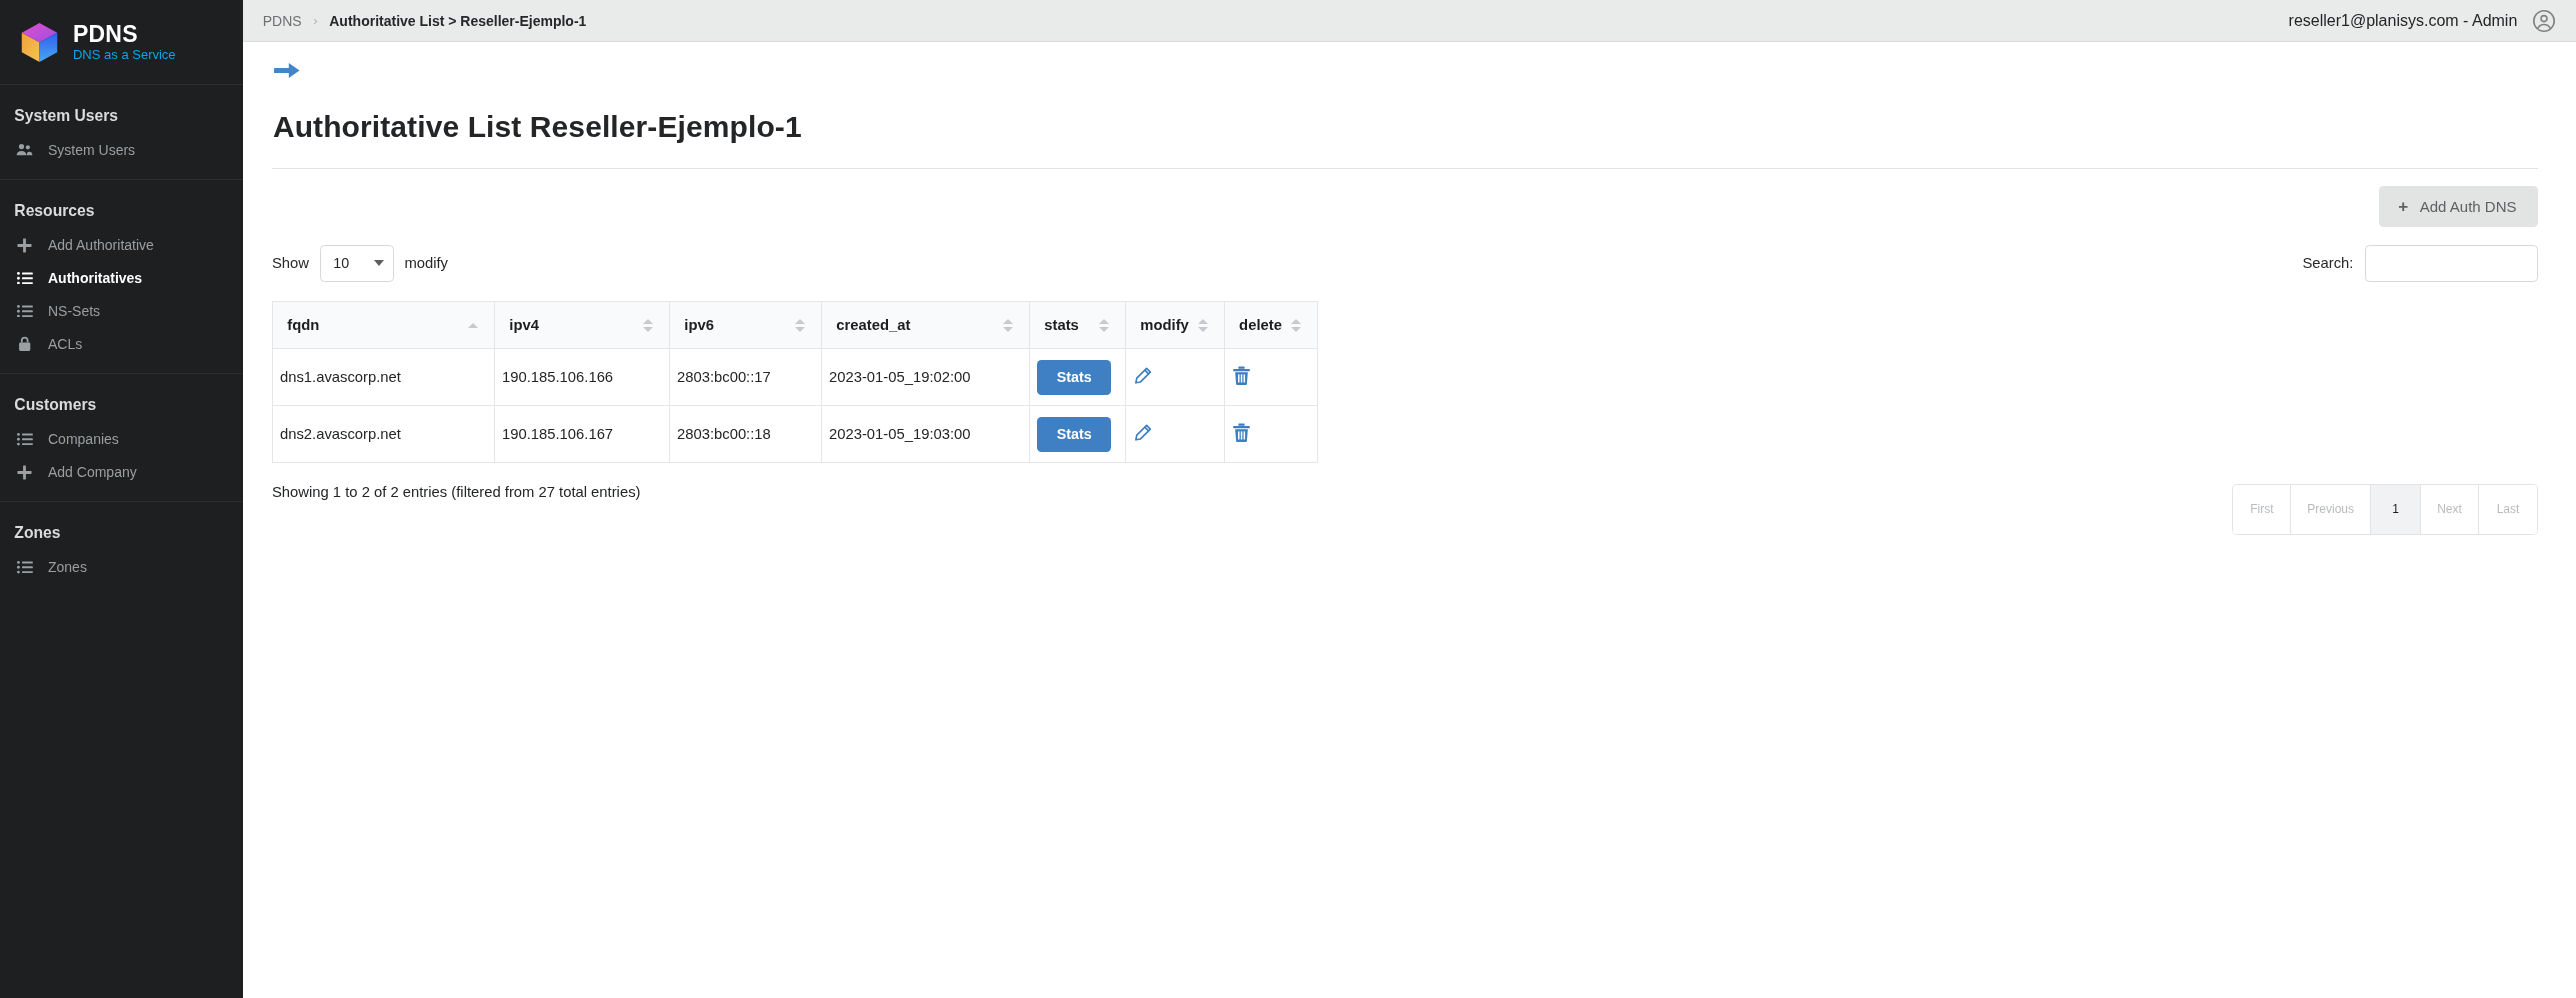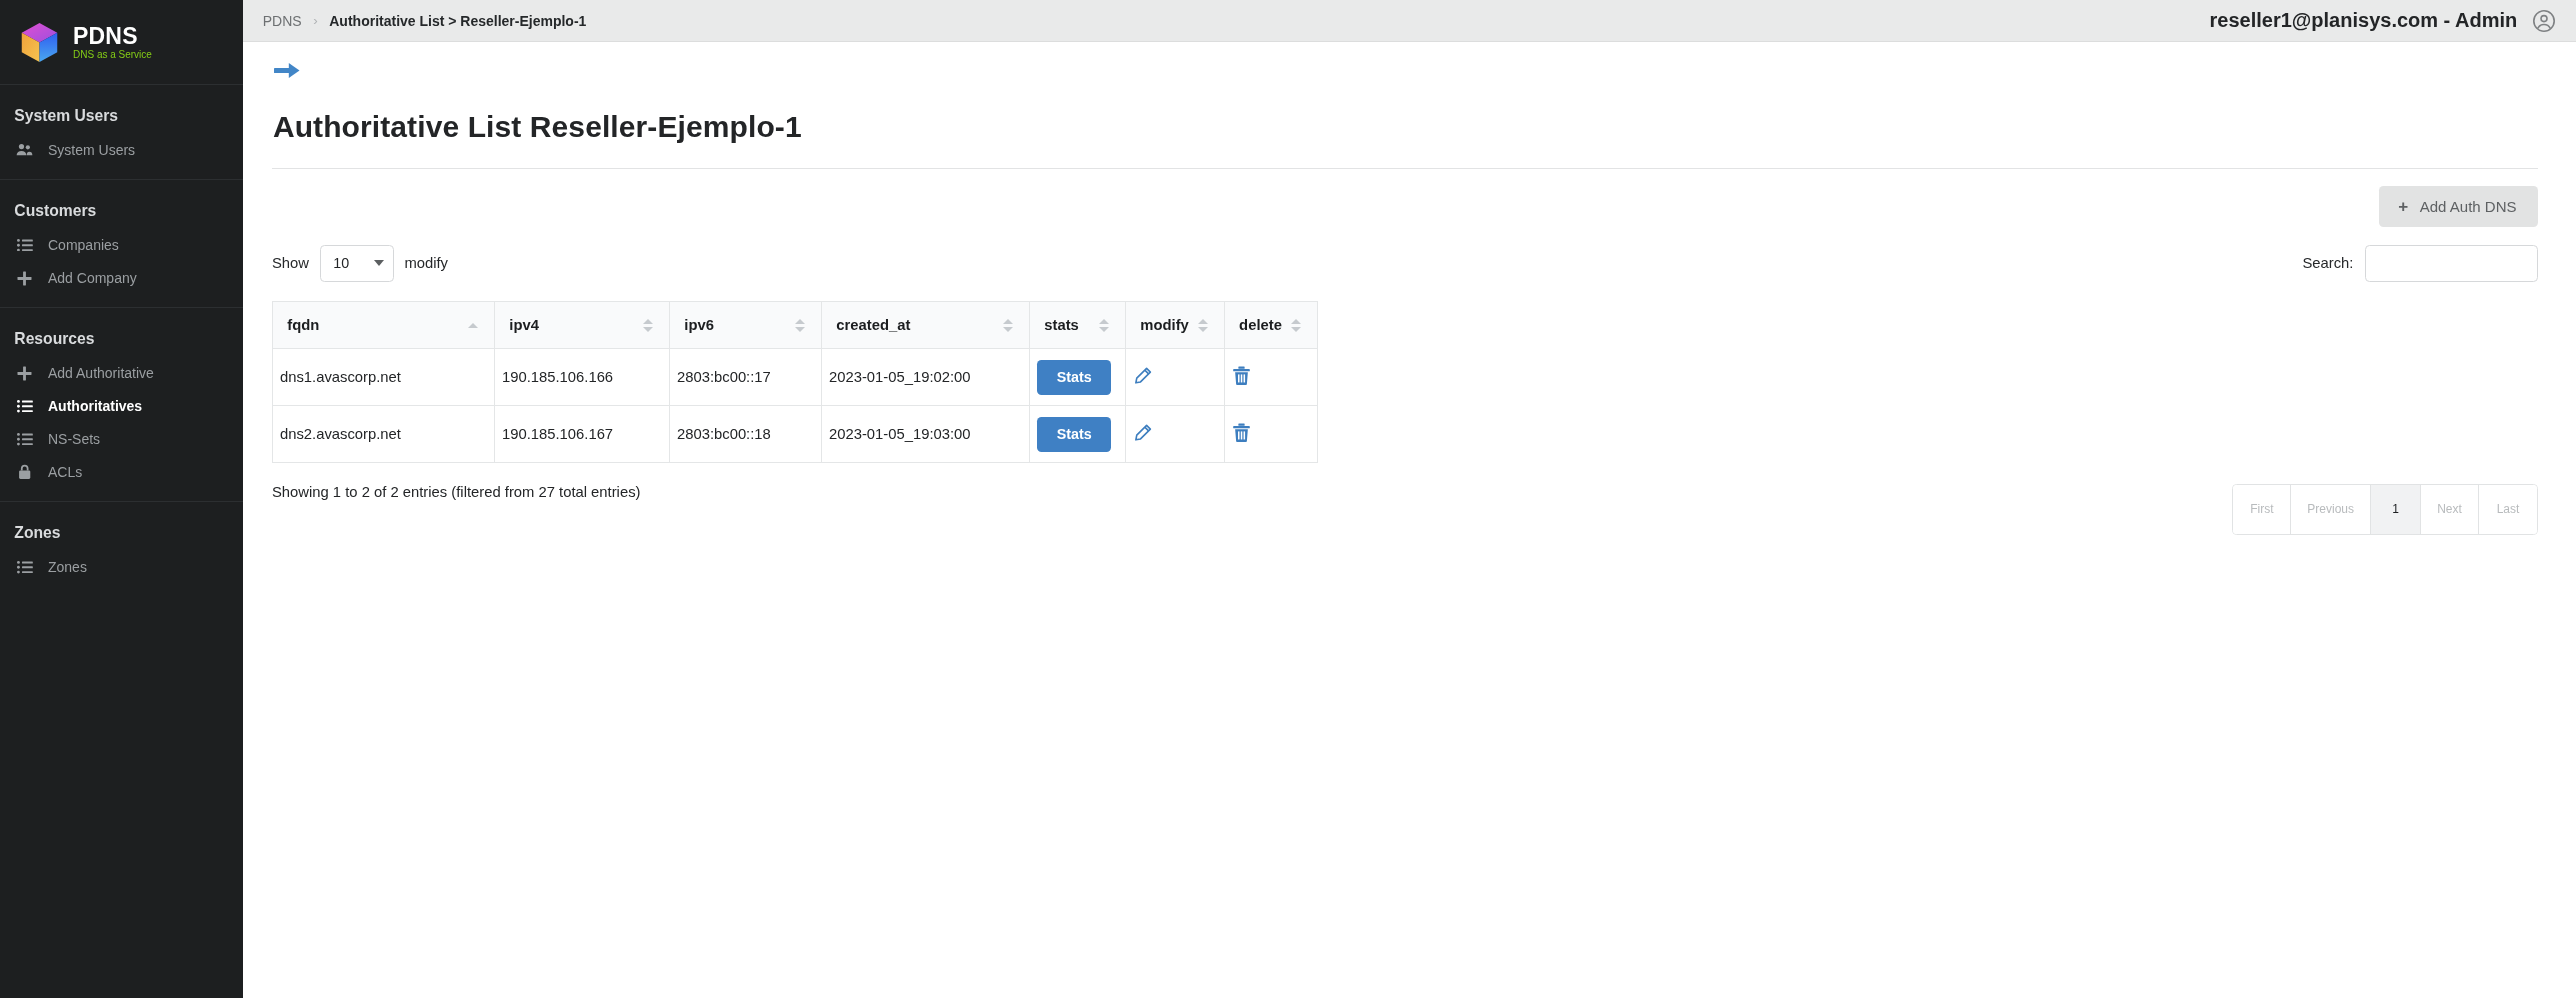--- a/index.html
+++ b/index.html
@@ -20,21 +20,21 @@
     display: flex; flex-direction: column;
   }
   .brand {
     height: 85px; display: flex; align-items: center;
     padding: 0 0 0 19.7px; gap: 14.3px;
     border-bottom: 0.9px solid #2c2f31;
   }
   .brand-logo { width: 39px; height: 43px; flex: none; display:block; }
   .brand-text { display: flex; flex-direction: column; justify-content: center; gap: 1.8px; }
   .brand-title { font-size: 23px; font-weight: bold; color: #ffffff; letter-spacing: 0.2px; line-height: 1.05; }
-  .brand-sub { font-size: 10px; color: #84cc16; line-height: 1.1; }
+  .brand-sub { font-size: 13px; color: #0ea5e9; line-height: 1.1; }
 
   .nav-group { padding: 18px 0 12.5px 0; border-bottom: 0.9px solid #2c2f31; }
   .nav-group:last-child { border-bottom: none; }
   .nav-heading {
     font-size: 15.7px; font-weight: bold; color: #d9dbdd;
     padding: 3.6px 0 9px 14.3px;
   }
   .nav-item {
     display: flex; align-items: center; gap: 15px;
     padding: 8px 0 8px 16px;
@@ -52,21 +52,21 @@
     background: #e9eaea;
     border-bottom: 0.9px solid #dcdddd;
     display: flex; align-items: center;
     padding: 0 19.7px 0 19.7px;
   }
   .crumbs { display: flex; align-items: center; gap: 11.6px; font-size: 14px; }
   .crumb-root { color: #6d7072; }
   .crumb-sep { color: #b0b3b5; font-size: 13.4px; }
   .crumb-current { color: #25282a; font-weight: bold; }
   .topbar-right { margin-left: auto; display: flex; align-items: center; gap: 15px; }
-  .user-label { font-size: 20px; color: #232527; font-weight: bold; }
+  .user-label { font-size: 16px; color: #232527; font-weight: normal; }
   .avatar-icon { width: 24px; height: 24px; color: #7e8183; }
 
   .content { flex: 1; padding: 0 38px 0 29px; overflow: hidden; }
 
   .page-arrow { padding: 19.7px 0 5.4px 1.8px; }
   .page-arrow svg { display: block; }
 
   .page-title {
     font-size: 30px; font-weight: bold; color: #232527;
     padding: 5.4px 0 0 0.9px; letter-spacing: 0.1px;
@@ -208,90 +208,90 @@
               <circle cx="14" cy="5.2" r="2.5"></circle>
             <path d="M0.6 14.6c0-3.2 2.6-5 5.8-5s5.8 1.8 5.8 5z"></path>
             <path d="M12.6 14.6c0-2.3 .7-4 3.2-4 2.2 0 3.6 1.4 3.6 4z"></path>
           </svg>
         </span>
         <span>System Users</span>
       </div>
     </div>
 
     <div class="nav-group">
-      <div class="nav-heading">Customers</div>
-      <div class="nav-item">
+      <div class="nav-heading">Resources</div>
+      <div class="nav-item">
+        <span class="nav-icon">
+          <svg width="15" height="15" viewBox="0 0 18 18" fill="currentColor">
+            <rect x="7.3" y="0.6" width="3.4" height="16.8" rx="0.5"></rect>
+            <rect x="0.6" y="7.3" width="16.8" height="3.4" rx="0.5"></rect>
+          </svg>
+        </span>
+        <span>Add Authoritative</span>
+      </div>
+      <div class="nav-item active">
         <span class="nav-icon">
           <svg width="16" height="12.5" viewBox="0 0 18 14" fill="currentColor">
             <circle cx="1.6" cy="1.6" r="1.6"></circle>
               <rect x="5.6" y="0.6" width="12.2" height="2.1" rx="0.6"></rect>
             <circle cx="1.6" cy="7" r="1.6"></circle>
               <rect x="5.6" y="6" width="12.2" height="2.1" rx="0.6"></rect>
             <circle cx="1.6" cy="12.4" r="1.6"></circle>
               <rect x="5.6" y="11.4" width="12.2" height="2.1" rx="0.6"></rect>
           </svg>
         </span>
-        <span>Companies</span>
-      </div>
-      <div class="nav-item">
-        <span class="nav-icon">
-          <svg width="15" height="15" viewBox="0 0 18 18" fill="currentColor">
-            <rect x="7.3" y="0.6" width="3.4" height="16.8" rx="0.5"></rect>
-            <rect x="0.6" y="7.3" width="16.8" height="3.4" rx="0.5"></rect>
-          </svg>
-        </span>
-        <span>Add Company</span>
-      </div>
-    </div>
-
-    <div class="nav-group">
-      <div class="nav-heading">Resources</div>
-      <div class="nav-item">
-        <span class="nav-icon">
-          <svg width="15" height="15" viewBox="0 0 18 18" fill="currentColor">
-            <rect x="7.3" y="0.6" width="3.4" height="16.8" rx="0.5"></rect>
-            <rect x="0.6" y="7.3" width="16.8" height="3.4" rx="0.5"></rect>
-          </svg>
-        </span>
-        <span>Add Authoritative</span>
-      </div>
-      <div class="nav-item active">
+        <span>Authoritatives</span>
+      </div>
+      <div class="nav-item">
         <span class="nav-icon">
           <svg width="16" height="12.5" viewBox="0 0 18 14" fill="currentColor">
             <circle cx="1.6" cy="1.6" r="1.6"></circle>
               <rect x="5.6" y="0.6" width="12.2" height="2.1" rx="0.6"></rect>
             <circle cx="1.6" cy="7" r="1.6"></circle>
               <rect x="5.6" y="6" width="12.2" height="2.1" rx="0.6"></rect>
             <circle cx="1.6" cy="12.4" r="1.6"></circle>
               <rect x="5.6" y="11.4" width="12.2" height="2.1" rx="0.6"></rect>
           </svg>
         </span>
-        <span>Authoritatives</span>
-      </div>
+        <span>NS-Sets</span>
+      </div>
+      <div class="nav-item">
+        <span class="nav-icon">
+          <svg width="13.4" height="16" viewBox="0 0 15 18" fill="currentColor">
+            <path d="M3.2 7.4V5.1a4.3 4.3 0 0 1 8.6 0v2.3h-2V5.1a2.3 2.3 0 0 0-4.6 0v2.3z"></path>
+            <rect x="1.2" y="7.2" width="12.6" height="9.6" rx="1.5"></rect>
+          </svg>
+        </span>
+        <span>ACLs</span>
+      </div>
+    </div>
+
+    <div class="nav-group">
+      <div class="nav-heading">Customers</div>
       <div class="nav-item">
         <span class="nav-icon">
           <svg width="16" height="12.5" viewBox="0 0 18 14" fill="currentColor">
             <circle cx="1.6" cy="1.6" r="1.6"></circle>
               <rect x="5.6" y="0.6" width="12.2" height="2.1" rx="0.6"></rect>
             <circle cx="1.6" cy="7" r="1.6"></circle>
               <rect x="5.6" y="6" width="12.2" height="2.1" rx="0.6"></rect>
             <circle cx="1.6" cy="12.4" r="1.6"></circle>
               <rect x="5.6" y="11.4" width="12.2" height="2.1" rx="0.6"></rect>
           </svg>
         </span>
-        <span>NS-Sets</span>
-      </div>
-      <div class="nav-item">
-        <span class="nav-icon">
-          <svg width="13.4" height="16" viewBox="0 0 15 18" fill="currentColor">
-            <path d="M3.2 7.4V5.1a4.3 4.3 0 0 1 8.6 0v2.3h-2V5.1a2.3 2.3 0 0 0-4.6 0v2.3z"></path>
-            <rect x="1.2" y="7.2" width="12.6" height="9.6" rx="1.5"></rect>
-          </svg>
-        </span>
-        <span>ACLs</span>
+        <span>Companies</span>
+      </div>
+      <div class="nav-item">
+        <span class="nav-icon">
+          <svg width="15" height="15" viewBox="0 0 18 18" fill="currentColor">
+            <rect x="7.3" y="0.6" width="3.4" height="16.8" rx="0.5"></rect>
+            <rect x="0.6" y="7.3" width="16.8" height="3.4" rx="0.5"></rect>
+          </svg>
+        </span>
+        <span>Add Company</span>
       </div>
     </div>
 
     <div class="nav-group">
       <div class="nav-heading">Zones</div>
       <div class="nav-item">
         <span class="nav-icon">
           <svg width="16" height="12.5" viewBox="0 0 18 14" fill="currentColor">
             <circle cx="1.6" cy="1.6" r="1.6"></circle>
               <rect x="5.6" y="0.6" width="12.2" height="2.1" rx="0.6"></rect>

